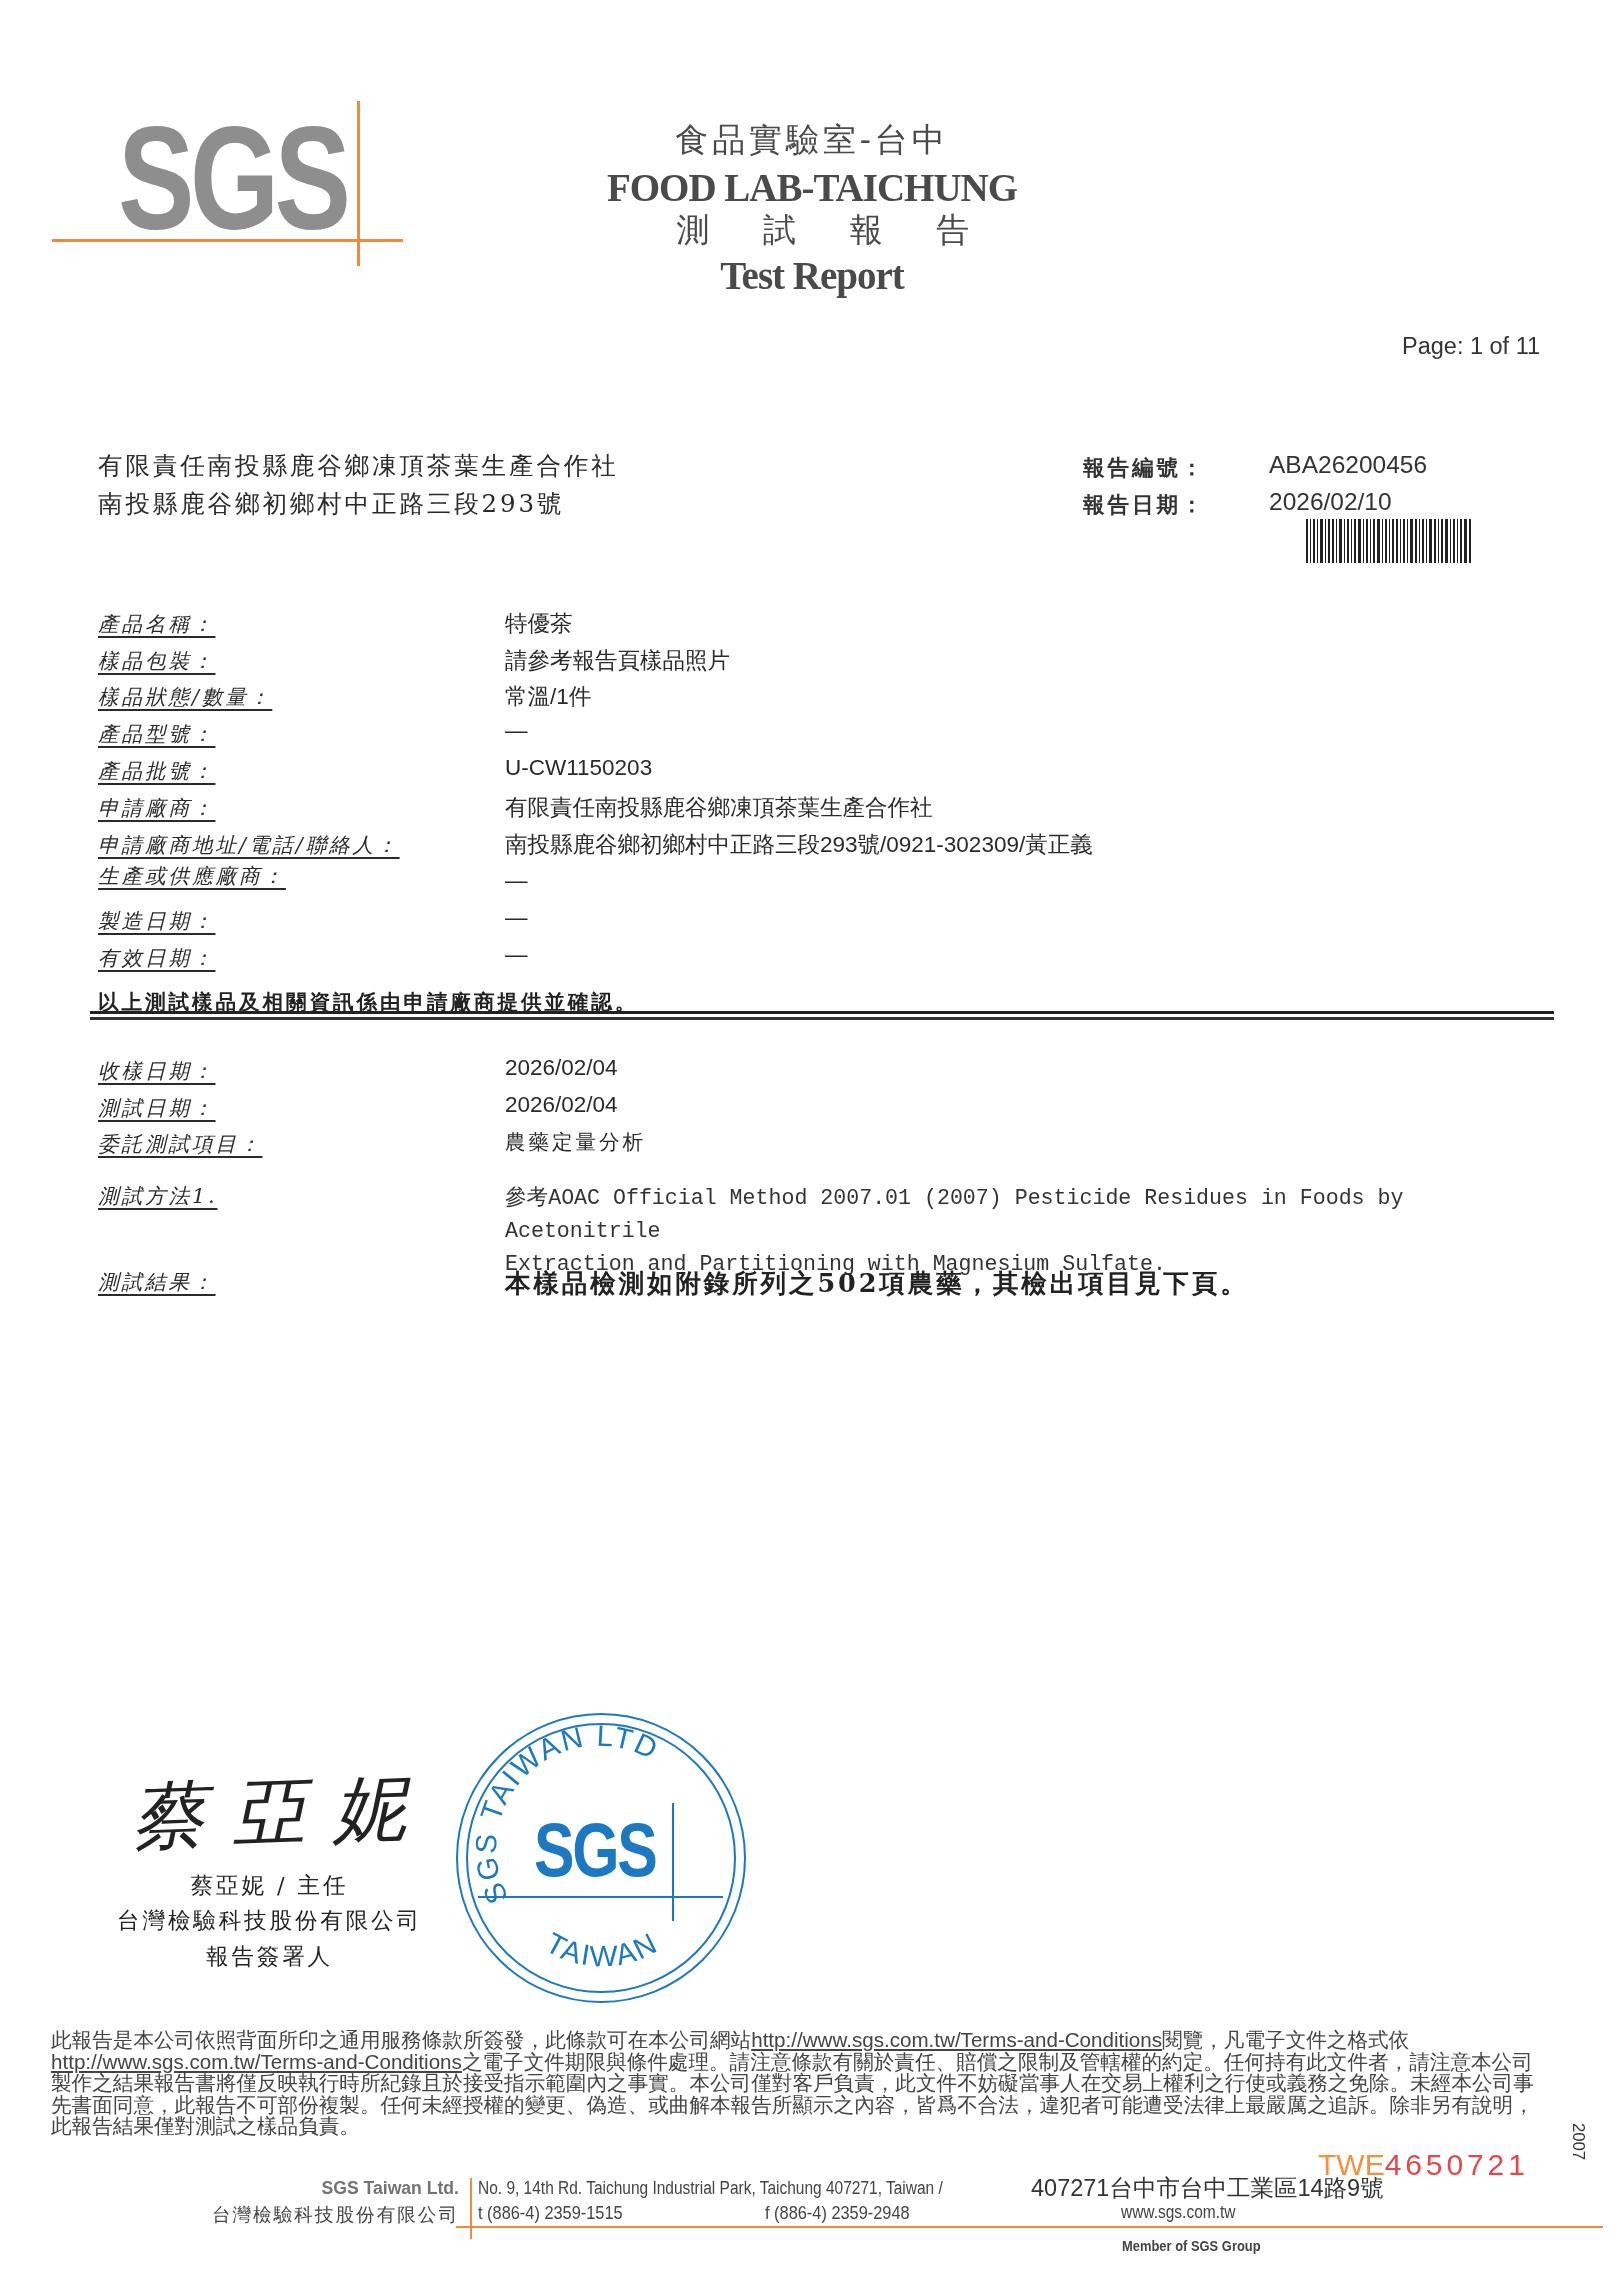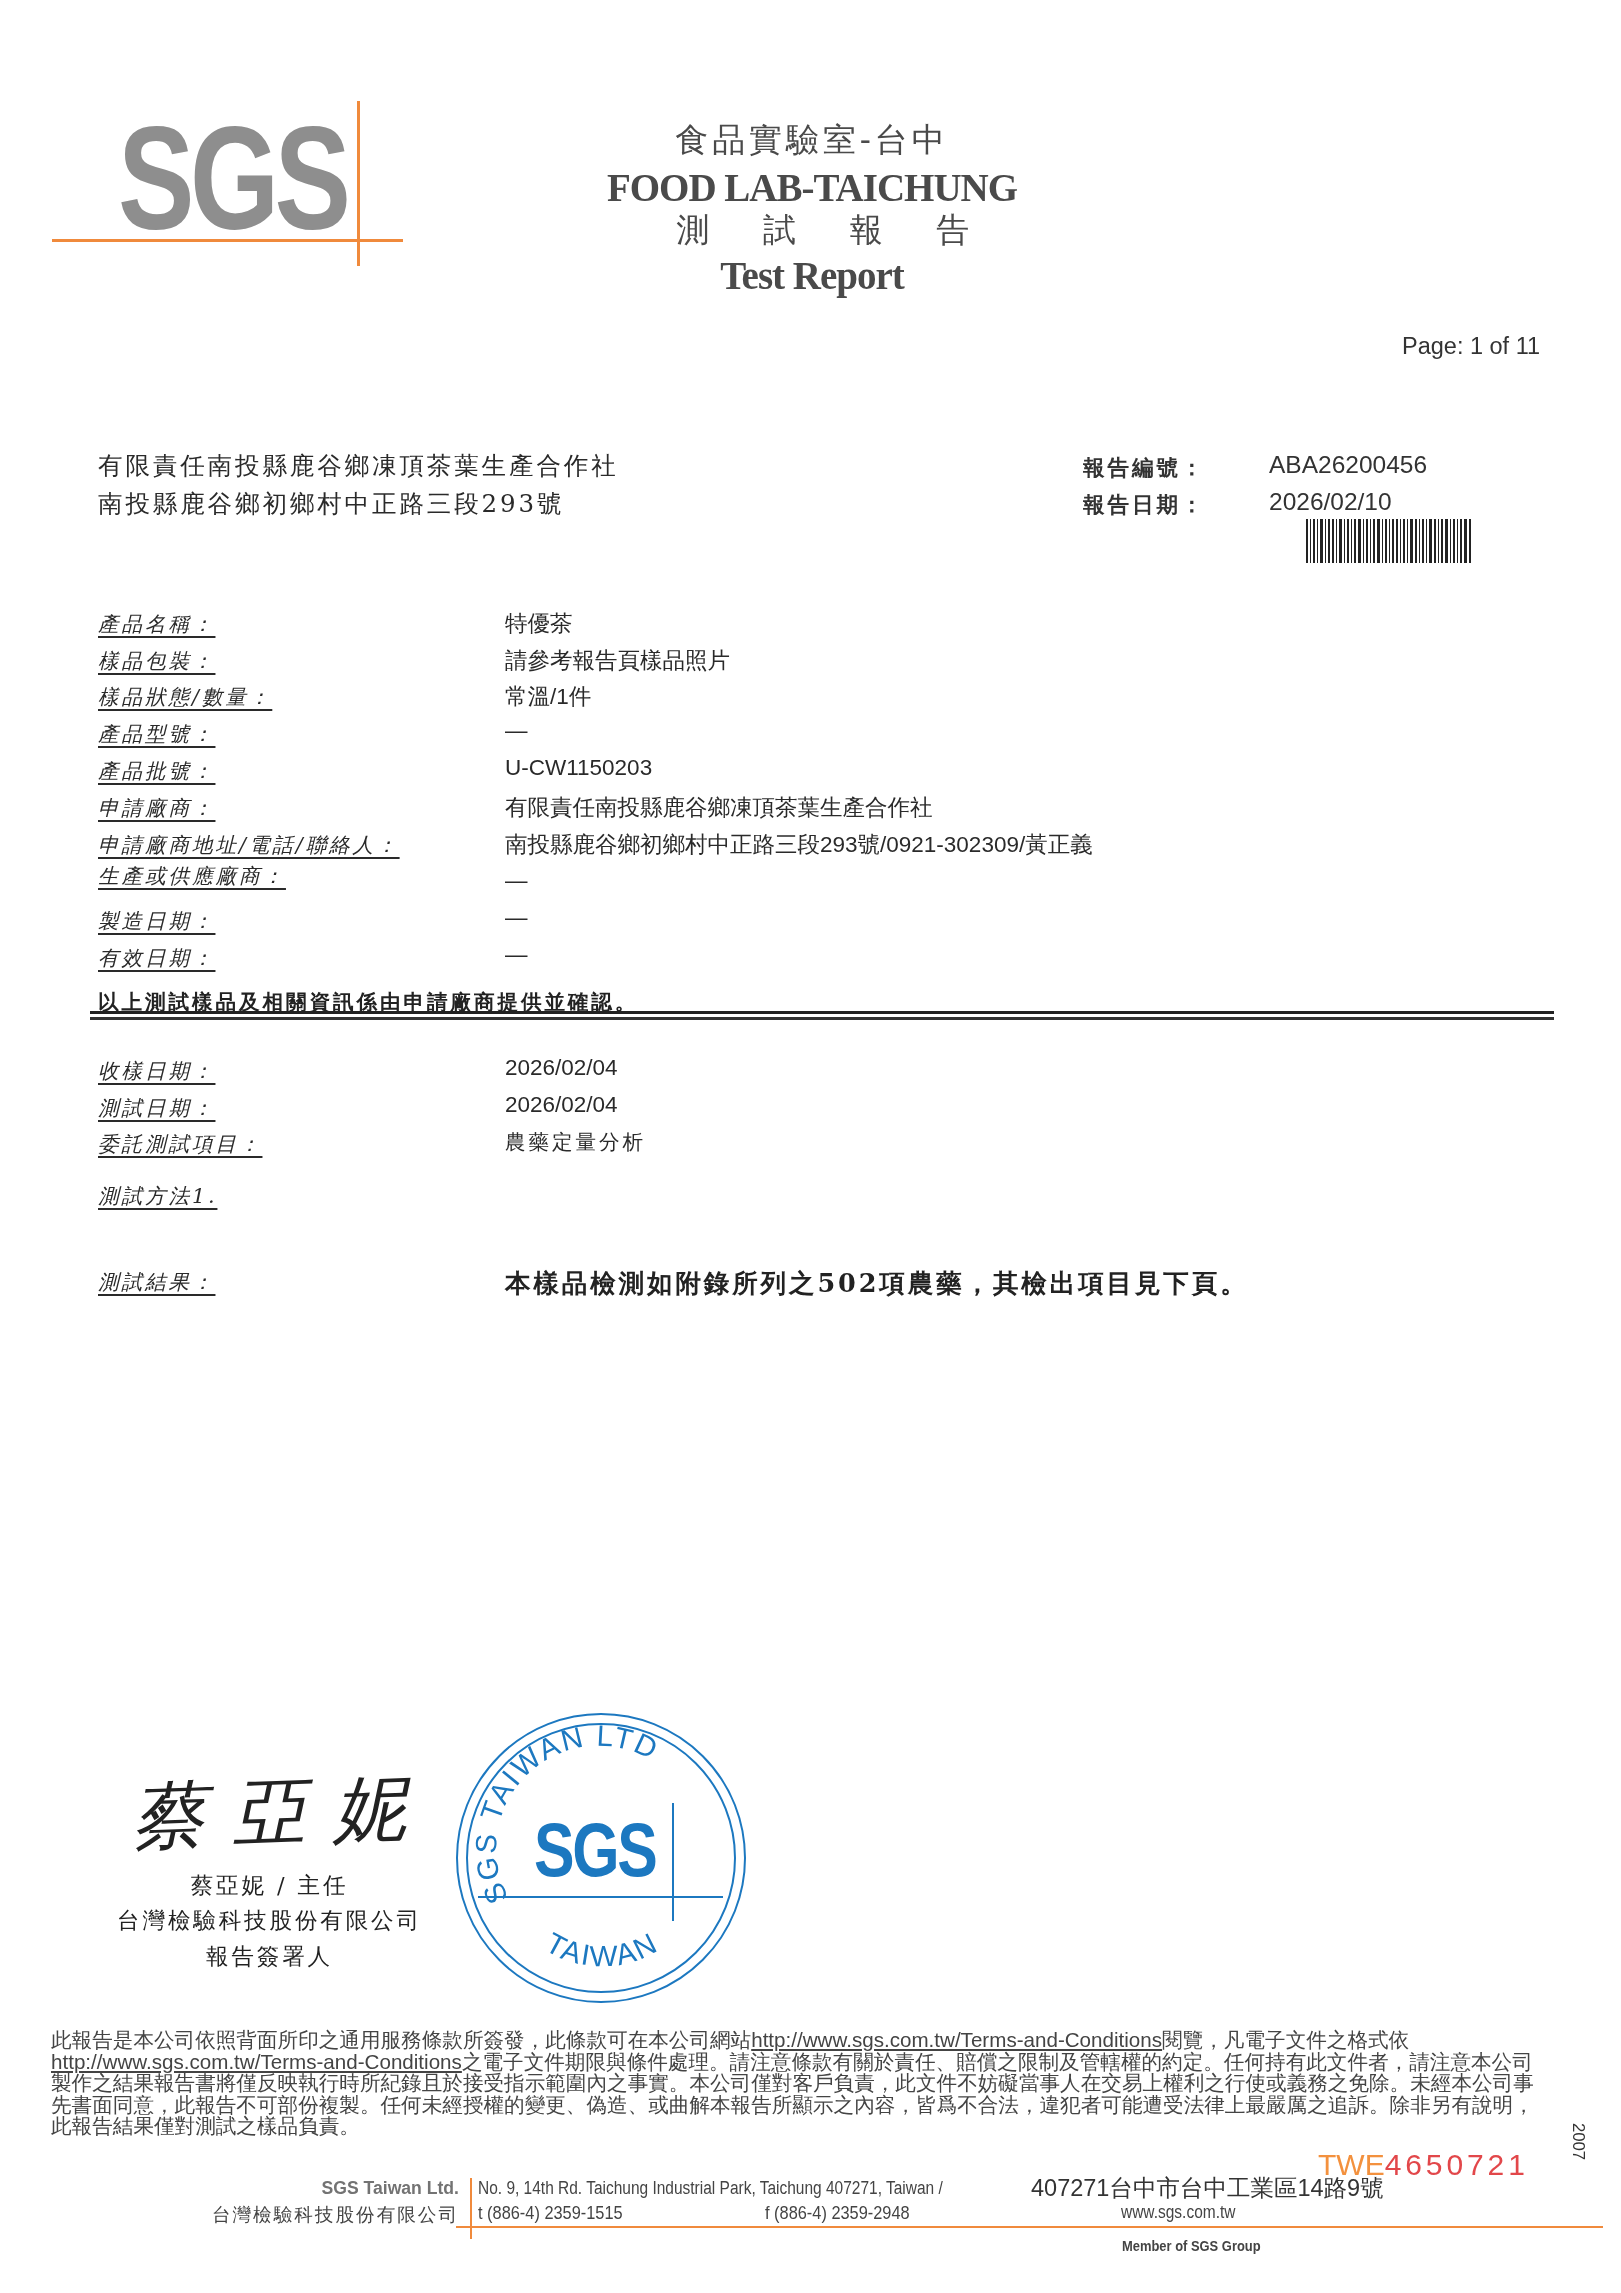--- a/index.html
+++ b/index.html
@@ -172,20 +172,22 @@
 
 <div class="abs row-label" style="top:1057px">收樣日期：</div>
 <div class="abs row-value" style="top:1055px">2026/02/04</div>
 <div class="abs row-label" style="top:1094px">測試日期：</div>
 <div class="abs row-value" style="top:1092px">2026/02/04</div>
 <div class="abs row-label" style="top:1130px">委託測試項目：</div>
 <div class="abs row-value serif" style="top:1128px;font-size:20.6px;letter-spacing:2.9px">農藥定量分析</div>
 
 <div class="abs row-label" style="top:1182px">測試方法1.</div>
 <div class="abs method mono">
+  <div>參考AOAC Official Method 2007.01 (2007) Pesticide Residues in Foods by Acetonitrile</div>
+  <div>Extraction and Partitioning with Magnesium Sulfate.</div>
 </div>
 
 <div class="abs row-label" style="top:1268px">測試結果：</div>
 <div class="abs result">本樣品檢測如附錄所列之502項農藥，其檢出項目見下頁。</div>
 
 <div class="abs sig-script">蔡亞妮</div>
 <div class="abs sig-line" style="top:1870px;font-size:22.5px">蔡亞妮 / 主任</div>
 <div class="abs sig-line" style="top:1905px;font-size:22.5px">台灣檢驗科技股份有限公司</div>
 <div class="abs sig-line" style="top:1941px;font-size:22.5px">報告簽署人</div>
 

